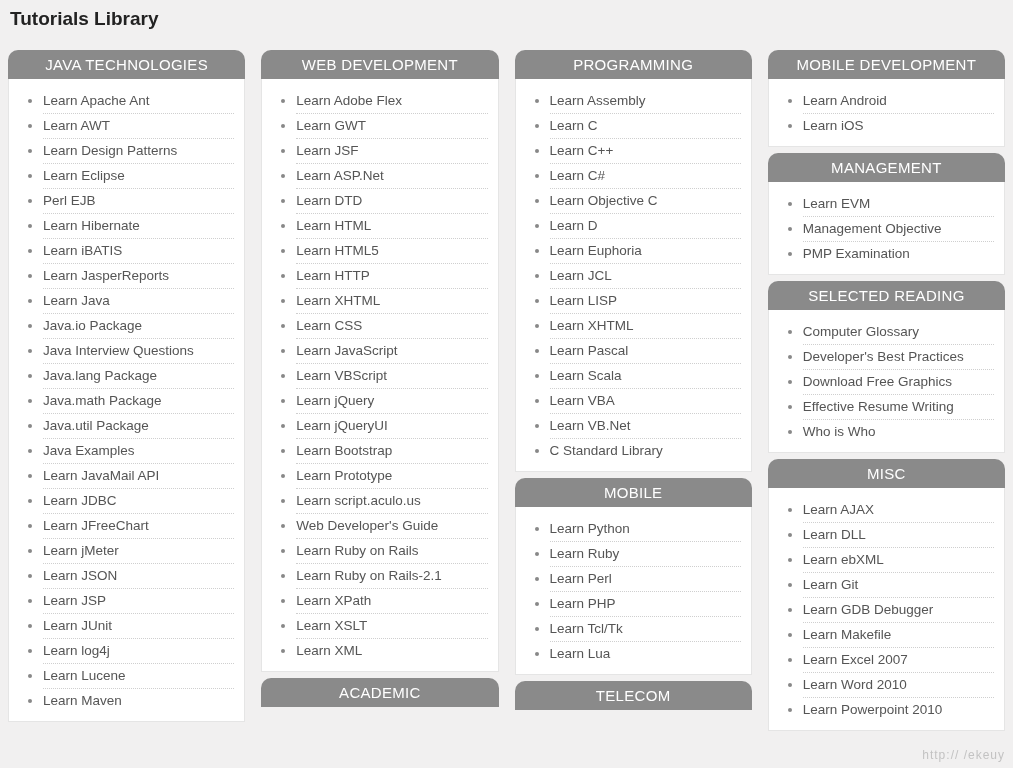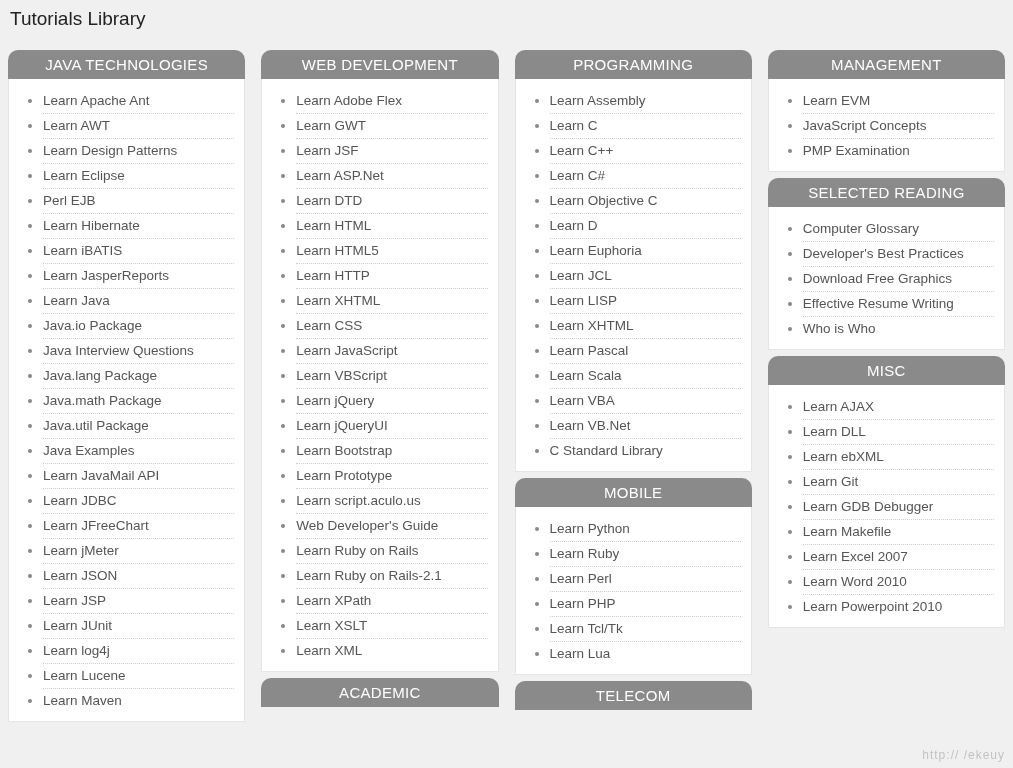--- a/index.html
+++ b/index.html
@@ -12,22 +12,22 @@
     width: 1013px;
   }
   .page {
     padding: 4px 4px 0 4px;
   }
   .page-title {
     font-size: 19px;
     margin: 4px 0 12px 6px;
     color: #222;
   }
-  .page-title .light { font-weight: 400; }
-  .page-title .bold  { font-weight: 400; }
+  .page-title .light { font-weight: 700; }
+  .page-title .bold  { font-weight: 700; }
   .columns {
     display: flex;
     gap: 16px;
     padding: 8px 4px;
   }
   .col {
     flex: 1;
     min-width: 0;
   }
   .panel {
@@ -191,25 +191,34 @@
               <li><a class="item-link">Learn Lua</a></li>
             </ul>
           </div>
         </div>
         <div class="panel">
           <div class="panel-header">TELECOM</div>
         </div>
       </div>
       <div class="col">
         <div class="panel">
+          <div class="panel-header">MOBILE DEVELOPMENT</div>
+          <div class="panel-body">
+            <ul class="items">
+              <li><a class="item-link">Learn Android</a></li>
+              <li><a class="item-link">Learn iOS</a></li>
+            </ul>
+          </div>
+        </div>
+        <div class="panel">
           <div class="panel-header">MANAGEMENT</div>
           <div class="panel-body">
             <ul class="items">
               <li><a class="item-link">Learn EVM</a></li>
-              <li><a class="item-link">JavaScript Concepts</a></li>
+              <li><a class="item-link">Management Objective</a></li>
               <li><a class="item-link">PMP Examination</a></li>
             </ul>
           </div>
         </div>
         <div class="panel">
           <div class="panel-header">SELECTED READING</div>
           <div class="panel-body">
             <ul class="items">
               <li><a class="item-link">Computer Glossary</a></li>
               <li><a class="item-link">Developer's Best Practices</a></li>

